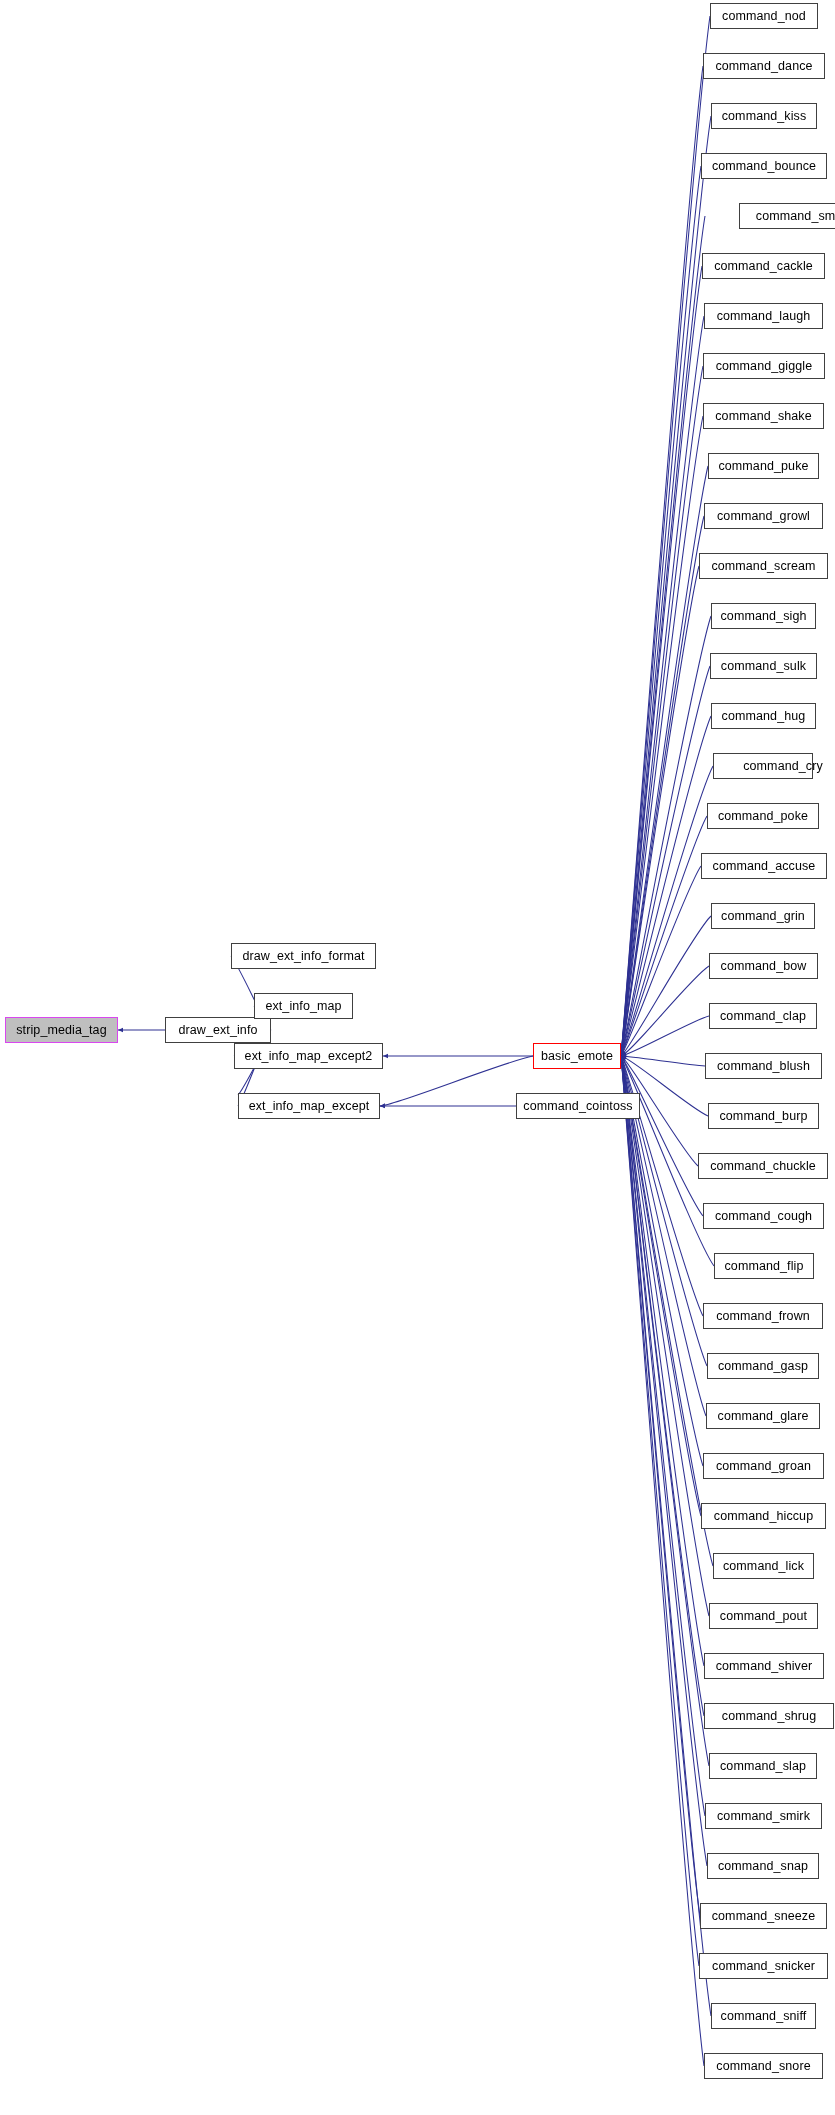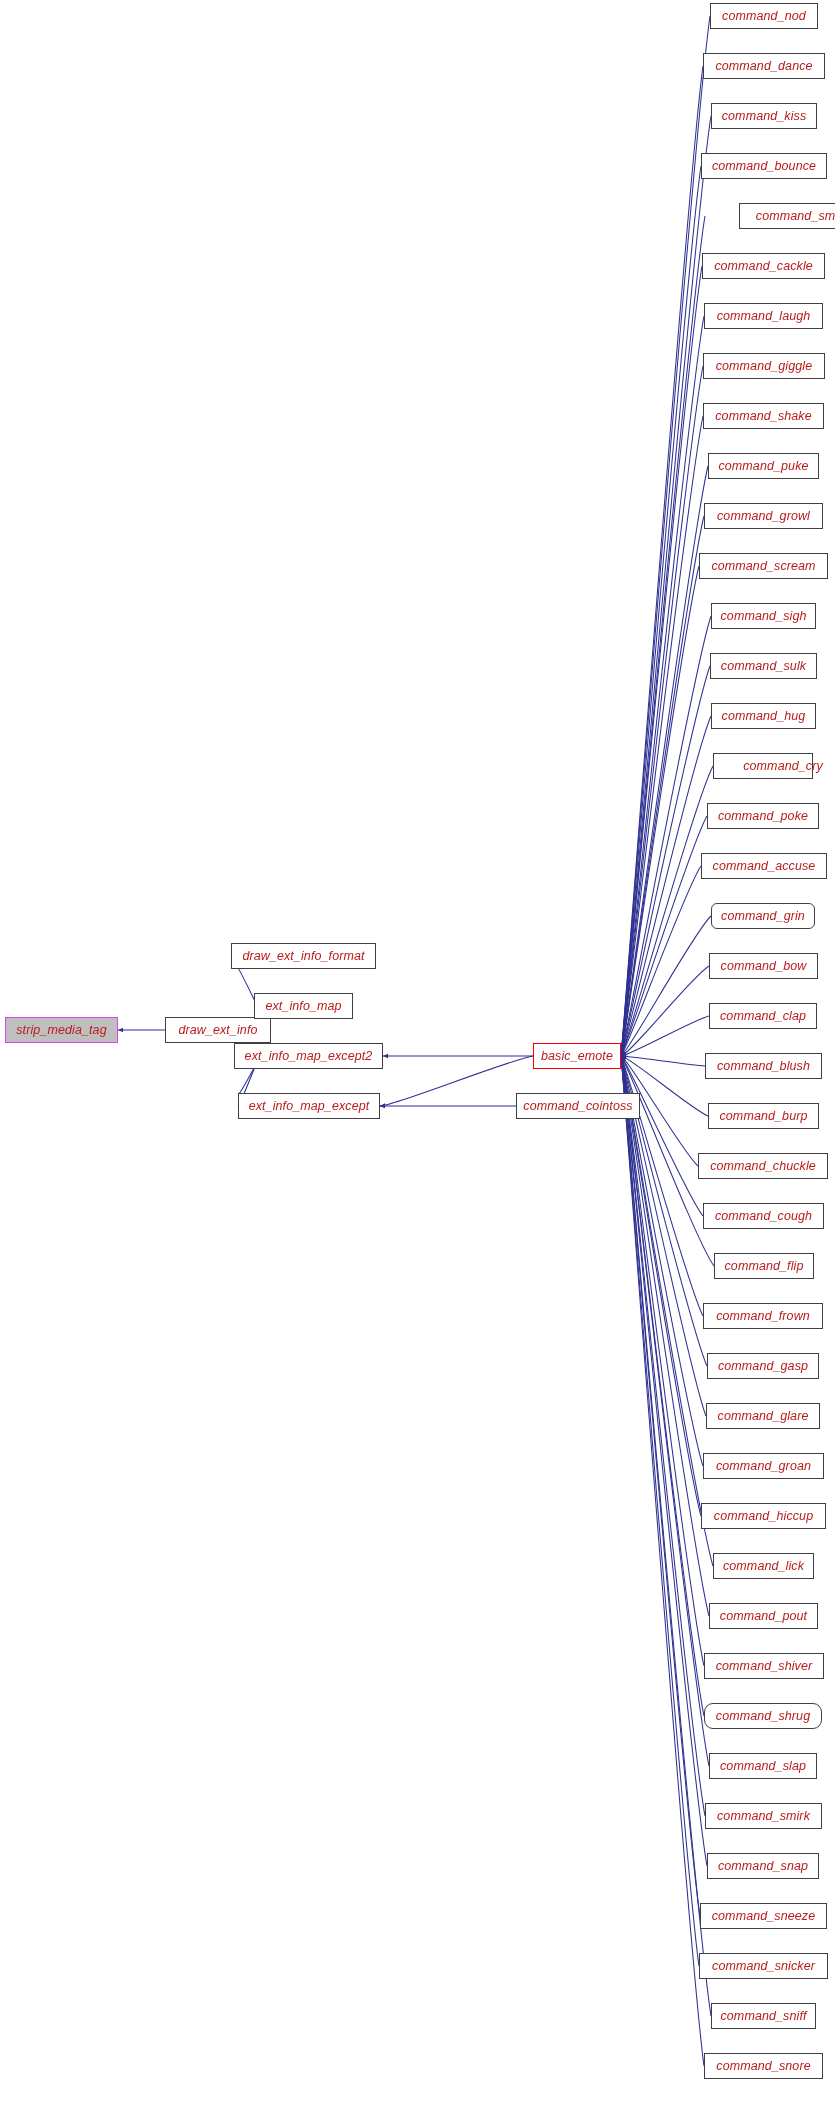--- a/index.html
+++ b/index.html
@@ -25,28 +25,27 @@
     pointer-events: none;
   }
   .node {
     position: absolute;
     box-sizing: border-box;
     display: flex;
     align-items: center;
     justify-content: center;
     border: 1px solid #404040;
     background: #ffffff;
-    color: #b91c1c;
+    color: #000000;
     font-size: 12.5px;
     line-height: 1;
     white-space: nowrap;
     letter-spacing: 0.1px;
     height: 26px;
     z-index: 5;
-    font-style: italic;
   }
   .node.current {
     border: 1px solid #ff0000;
     background: #ffffff;
   }
   .node.root {
     background: #bfbfbf;
     border: 1px solid #d946ef;
   }
   .node-label {
@@ -187,21 +186,21 @@
     </div>
     <div class="node" style="left: 713px; top: 753px; width: 100px; padding-left: 40px;">
       <span class="node-label">command_cry</span>
     </div>
     <div class="node" style="left: 707px; top: 803px; width: 112px;">
       <span class="node-label">command_poke</span>
     </div>
     <div class="node" style="left: 701px; top: 853px; width: 126px;">
       <span class="node-label">command_accuse</span>
     </div>
-    <div class="node" style="left: 711px; top: 903px; width: 104px; border-radius: 6px;">
+    <div class="node" style="left: 711px; top: 903px; width: 104px;">
       <span class="node-label">command_grin</span>
     </div>
     <div class="node" style="left: 709px; top: 953px; width: 109px;">
       <span class="node-label">command_bow</span>
     </div>
     <div class="node" style="left: 709px; top: 1003px; width: 108px;">
       <span class="node-label">command_clap</span>
     </div>
     <div class="node" style="left: 705px; top: 1053px; width: 117px;">
       <span class="node-label">command_blush</span>
@@ -235,21 +234,21 @@
     </div>
     <div class="node" style="left: 713px; top: 1553px; width: 101px;">
       <span class="node-label">command_lick</span>
     </div>
     <div class="node" style="left: 709px; top: 1603px; width: 109px;">
       <span class="node-label">command_pout</span>
     </div>
     <div class="node" style="left: 704px; top: 1653px; width: 120px;">
       <span class="node-label">command_shiver</span>
     </div>
-    <div class="node" style="left: 704px; top: 1703px; width: 118px; border-radius: 9px;">
+    <div class="node" style="left: 704px; top: 1703px; width: 130px;">
       <span class="node-label">command_shrug</span>
     </div>
     <div class="node" style="left: 709px; top: 1753px; width: 108px;">
       <span class="node-label">command_slap</span>
     </div>
     <div class="node" style="left: 705px; top: 1803px; width: 117px;">
       <span class="node-label">command_smirk</span>
     </div>
     <div class="node" style="left: 707px; top: 1853px; width: 112px;">
       <span class="node-label">command_snap</span>

